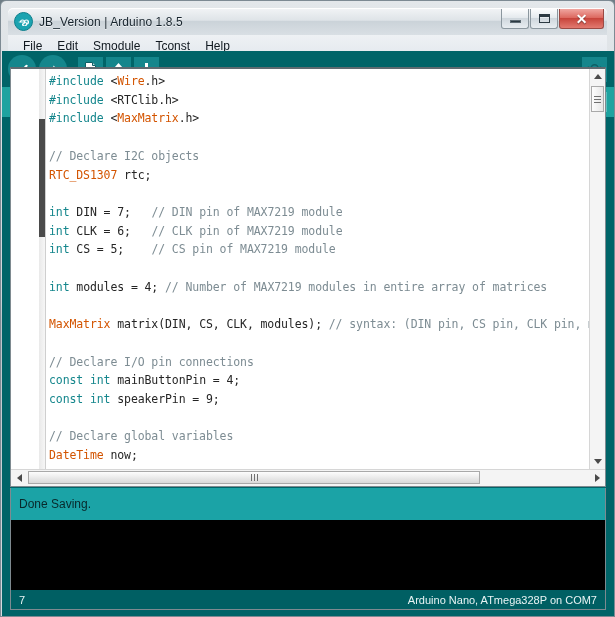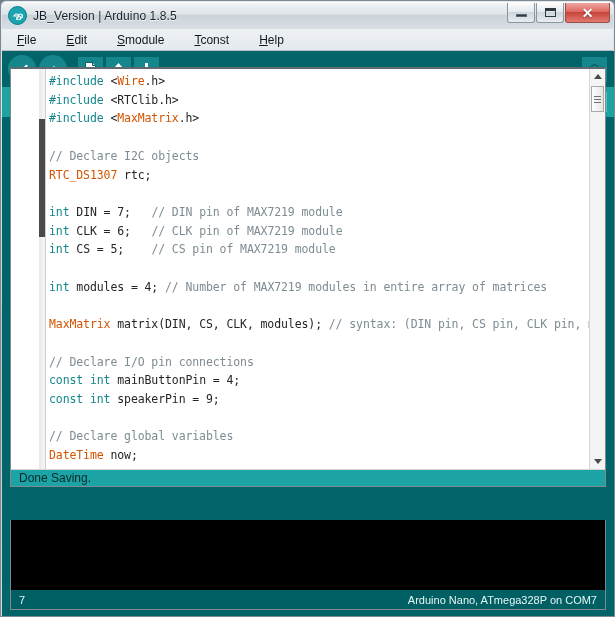--- a/index.html
+++ b/index.html
@@ -24,21 +24,21 @@
   
   .window {
     position: absolute;
     left: 0; top: 0;
     width: 615px;
     height: 617px;
     box-sizing: border-box;
     border: 1px solid #7d8a93;
     border-radius: 6px 6px 0 0;
     background: linear-gradient(to bottom, #e3e7ea 0%, #ced5da 48%, #bcc5cb 52%, #d6dbe0 100%);
-    padding: 1px;
+    padding: 7px;
     overflow: hidden;
   }
 
   .titlebar {
     position: relative;
     height: 27px;
     border-radius: 5px 5px 0 0;
     background: linear-gradient(to bottom, #f2f4f6 0%, #dfe4e8 45%, #cbd3d9 50%, #d9dfe4 100%);
     box-shadow: inset 0 1px 0 rgba(255,255,255,.9);
     display: flex;
@@ -115,21 +115,21 @@
 
   
   .menubar {
     height: 22px;
     background: linear-gradient(to bottom, #eef1f4, #e4e9ee);
     border-bottom: 1px solid #b7c0c7;
     display: flex;
     align-items: center;
     padding-left: 8px;
     box-sizing: border-box;
-    gap: 16px;
+    gap: 1px;
   }
   .menu-item {
     font-size: 12px;
     color: #10181f;
     padding: 2px 7px;
     cursor: default;
     white-space: nowrap;
   }
   .menu-item u { text-decoration: underline; }
 
@@ -376,23 +376,23 @@
   .grip-v {
     width: 7px;
     height: 7px;
     background: repeating-linear-gradient(to right, #707070 0 1px, transparent 1px 3px);
   }
 
   
   .status-msg {
     position: absolute;
     left: 9px;
-    top: 469px;
+    top: 487px;
     width: 596px;
-    height: 16px;
+    height: 32px;
     background: #1ba3a6;
     color: #08292b;
     font-size: 12px;
     display: flex;
     align-items: center;
     padding-left: 8px;
     box-sizing: border-box;
     border-left: 1px solid #7e8a90;
     border-right: 1px solid #7e8a90;
   }

